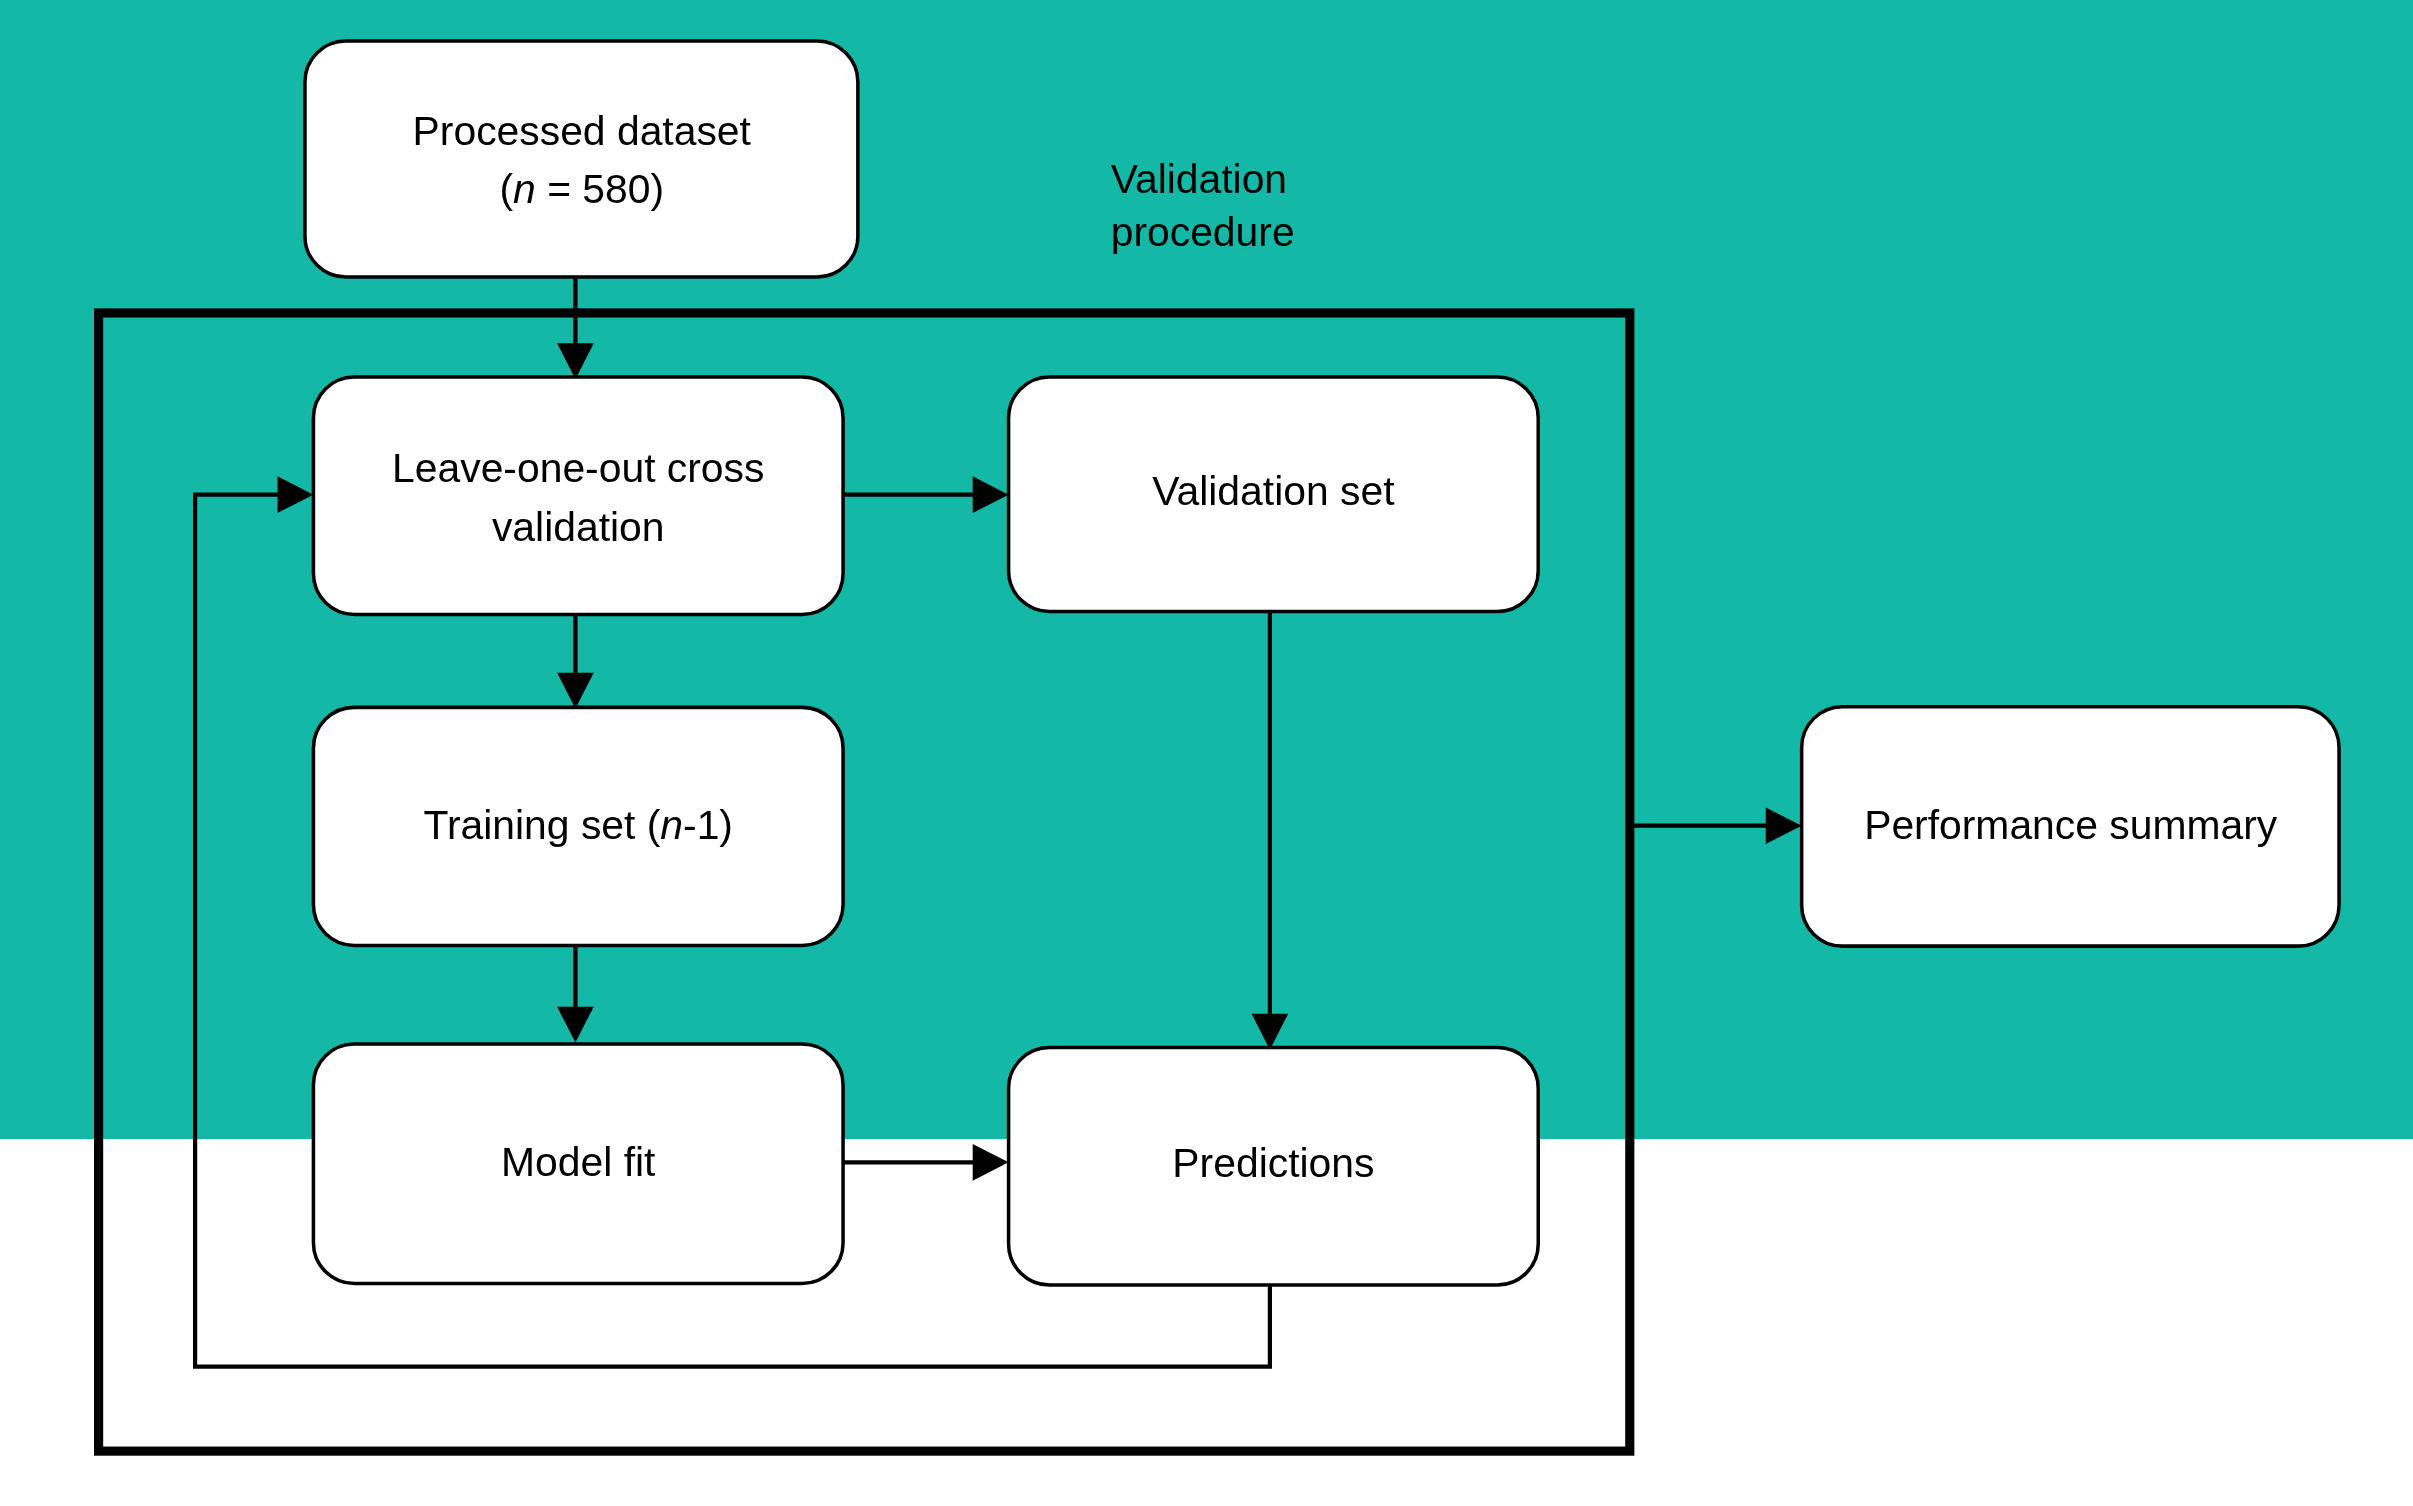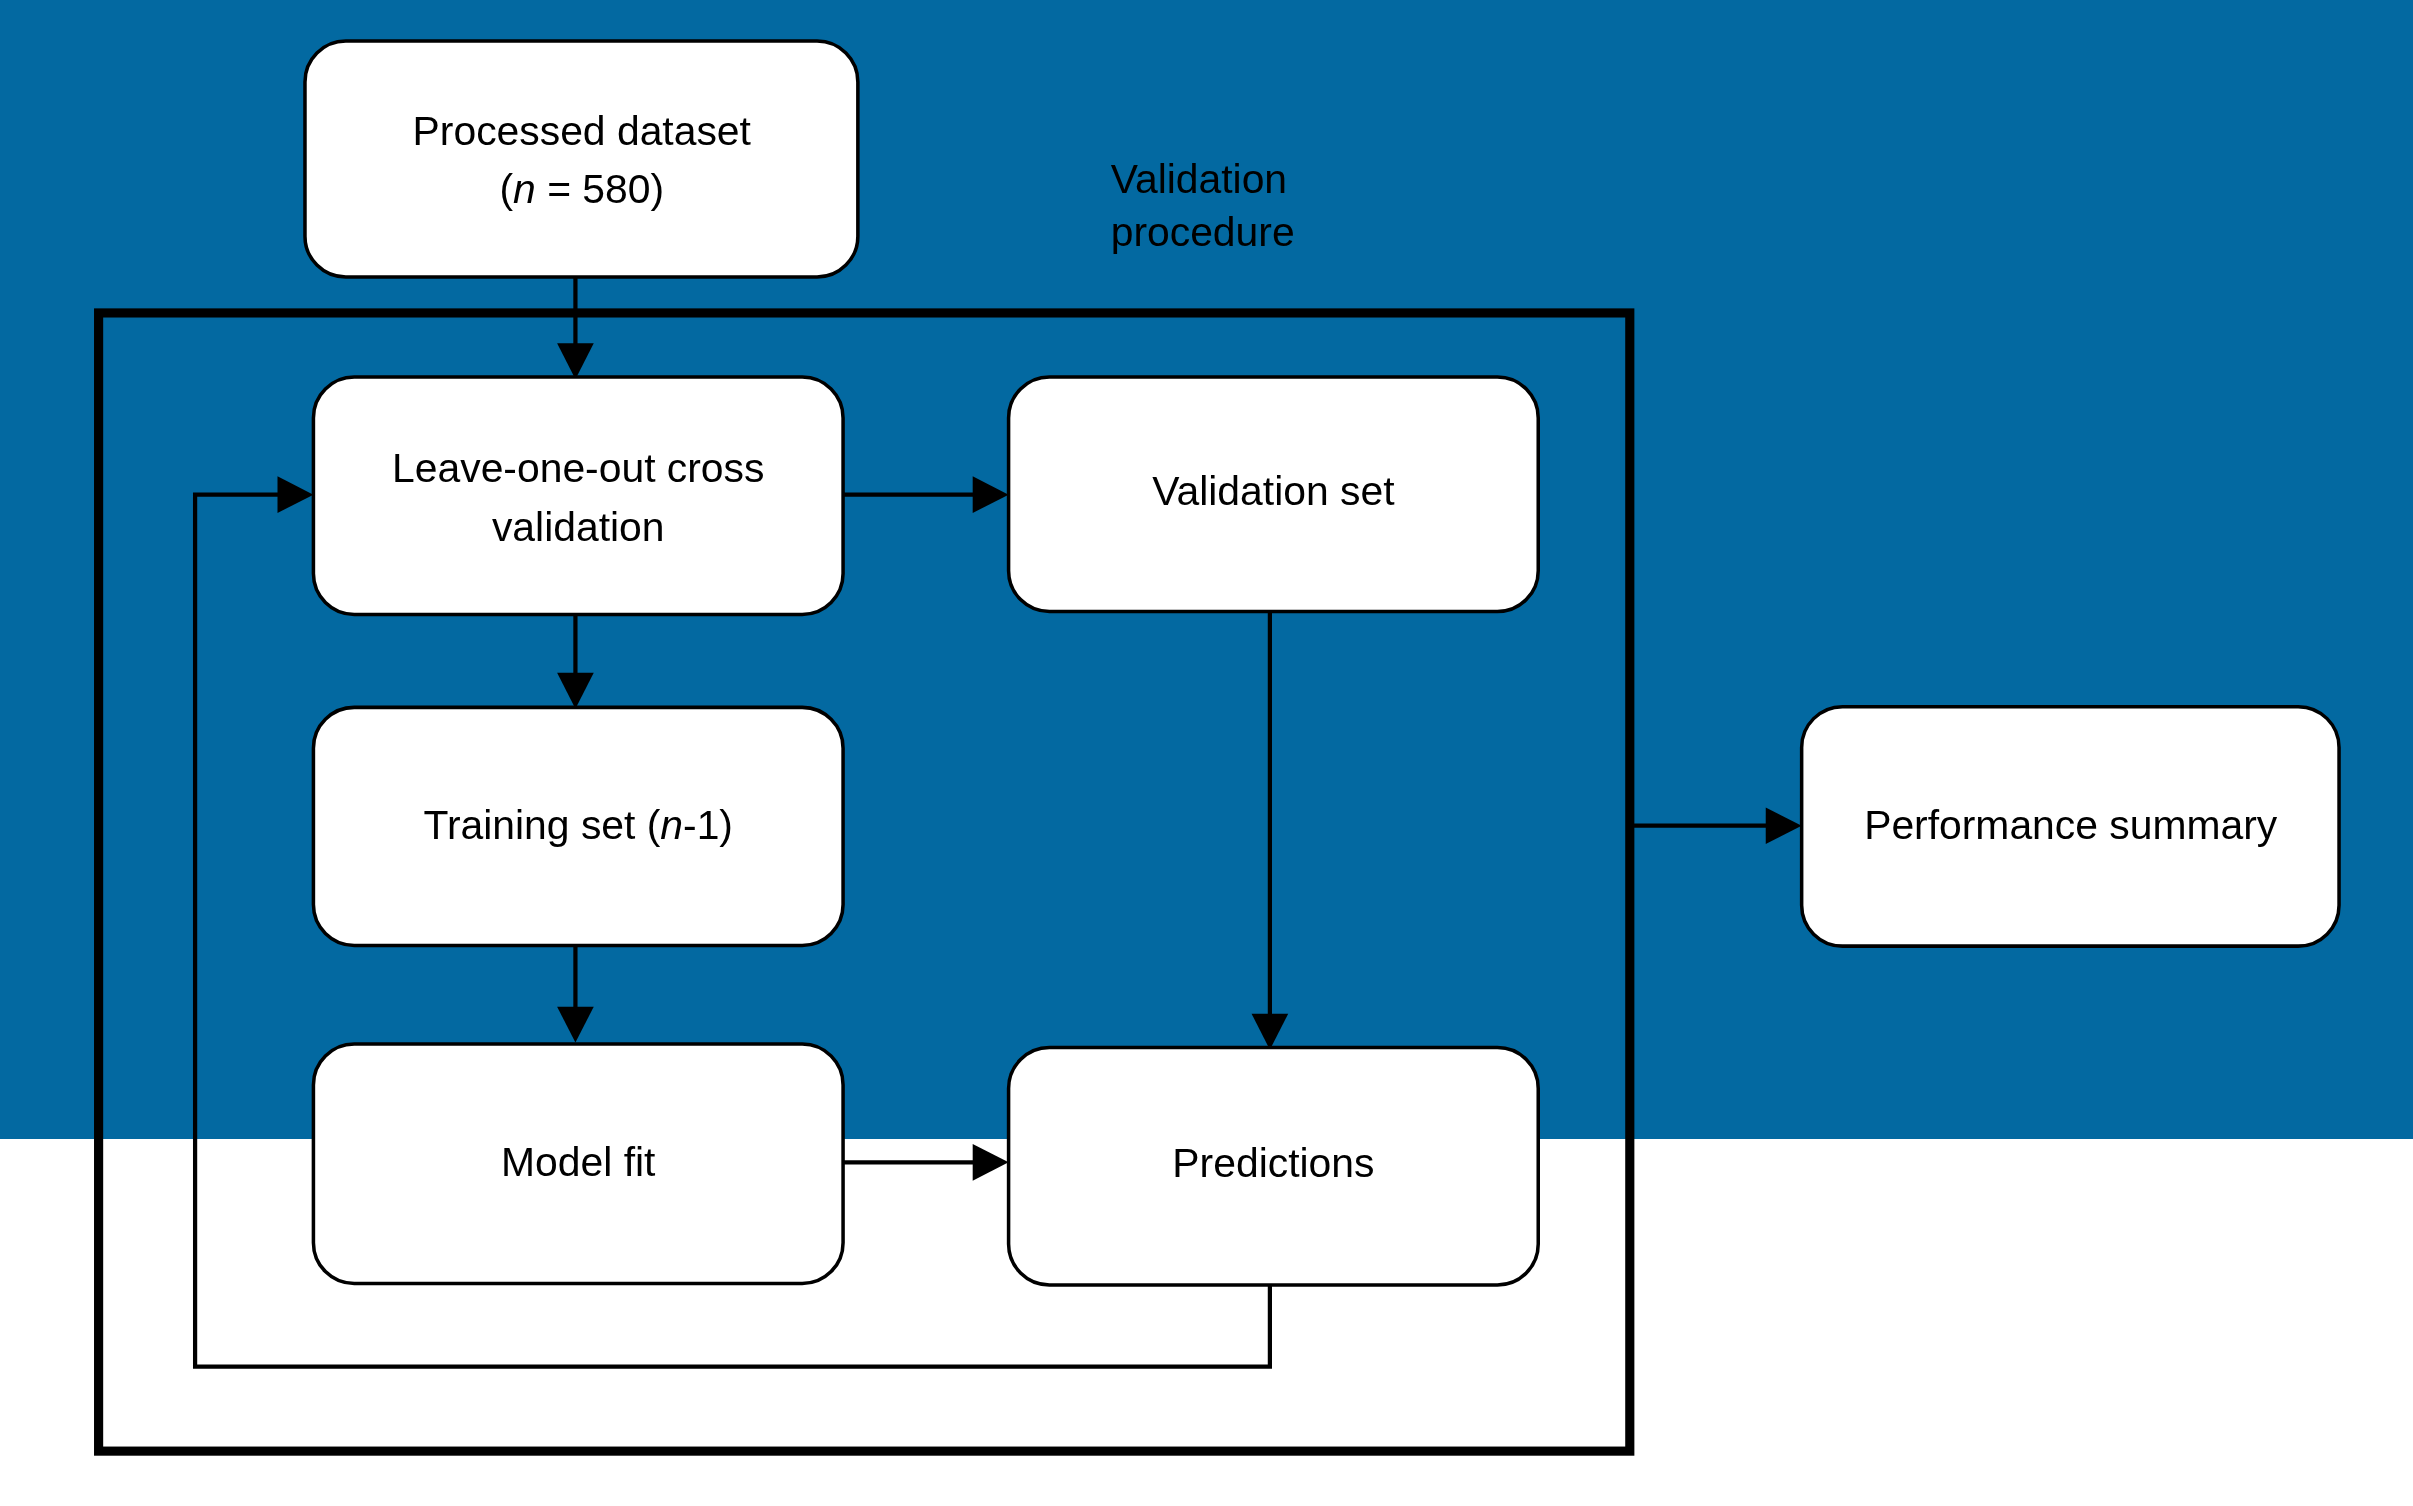--- a/index.html
+++ b/index.html
@@ -12,21 +12,21 @@
     width: 2413px;
     height: 1507px;
     font-family: "Liberation Sans", sans-serif;
     color: #000000;
     overflow: hidden;
   }
   #diagram-root {
     position: relative;
     width: 2413px;
     height: 1139px;
-    background: #0369a1;
+    background: #14b8a6;
   }
   svg.flow-canvas {
     position: absolute;
     top: 0;
     left: 0;
     width: 2413px;
     height: 1507px;
     display: block;
   }
   .node-rect {

